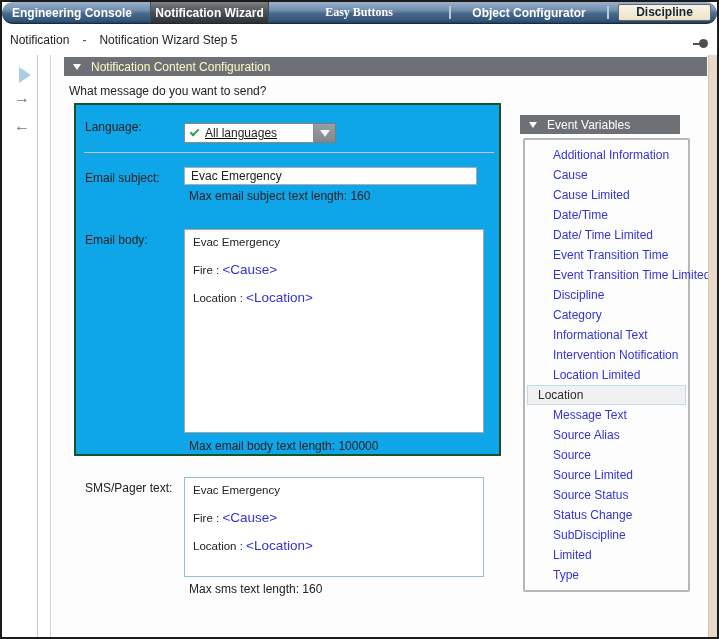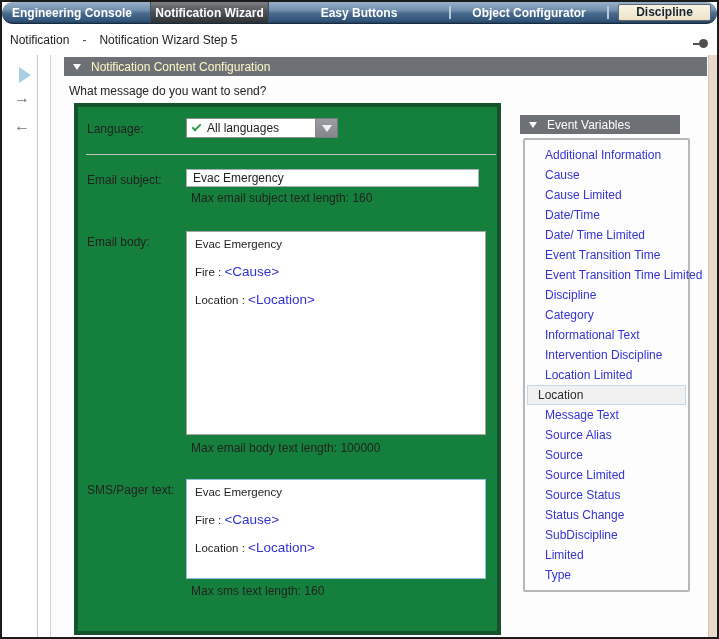--- a/index.html
+++ b/index.html
@@ -12,21 +12,21 @@
   
   .tabbar { position:absolute; top:0; left:0; right:0; height:22px;
             background:linear-gradient(to bottom,#9ab1cb 0%,#6f8dac 40%,#48698c 55%,#33557a 88%,#22405e 100%);
             display:flex; align-items:stretch; border-bottom:1px solid #16293d;border-radius:11px; }
   .tab { display:flex; align-items:center; color:#ffffff; font-size:12px; font-weight:bold;
          white-space:nowrap; cursor:default; }
   .tab.t0 { width:148px; padding-left:10px; }
   .tab.t1 { width:119px; justify-content:center;
             background:linear-gradient(to bottom,#7c8084 0%,#505456 45%,#2d3133 100%);
             border-left:1px solid #3c4f63; border-right:1px solid #3c4f63; }
-  .tab.t2 { width:180px; justify-content:center; }
+  .tab.t2 { width:180px; justify-content:center;font-family:Liberation Serif, serif; }
   .tab.t3 { width:156px; justify-content:center; }
   .tabsep { width:2px; height:13px; background:#b9c9da; align-self:center; }
   .tab-spacer { flex:1; }
   .mode-btn { align-self:center; width:93px; height:17px; margin-right:6px;
               background:linear-gradient(to bottom,#f8f3e4,#eee3c8);
               border:1px solid #63686e; border-radius:2px;
               font-size:12px; font-weight:bold; color:#182634; text-align:center; line-height:15px; }
 
   
   .crumbrow { position:absolute; top:23px; left:0; right:0; height:30px; background:#ffffff;
@@ -55,26 +55,26 @@
              border-left:1px solid #d2d2d2; background:#fdfdfd; }
 
   .secbar { position:absolute; left:13px; right:2px; top:2px; height:19px; background:#6d7175;
             display:flex; align-items:center; color:#fef9c3; font-size:12px; }
   .tri-down { width:0; height:0; border-top:6px solid #ffffff;
               border-left:4.5px solid transparent; border-right:4.5px solid transparent;
               margin:0 10px 0 9px; }
   .question { position:absolute; left:18px; top:29px; font-size:12px; color:#222; }
 
   
-  .formbox { position:absolute; left:23px; top:48px; width:427px; height:532px;
-             border:4px solid #14532d; background:#15803d; }
+  .formbox { position:absolute; left:23px; top:48px; width:427px; height:353px;
+             border:2px solid #14532d; background:#0ea5e9; }
   .flabel { position:absolute; left:9px; font-size:12px; color:#222; }
   .fhint  { position:absolute; left:113px; font-size:12px; color:#222; }
 
-  .dropdown { position:absolute; left:108px; top:11px; width:152px; height:20px; display:flex; }
+  .dropdown { position:absolute; left:108px; top:18px; width:152px; height:20px; display:flex;text-decoration:underline; }
   .dd-field { width:130px; height:20px; background:#ffffff; border:1px solid #8a8a8a;
               display:flex; align-items:center; font-size:12px; color:#222; }
   .check { display:inline-block; width:9px; height:5px; border-left:2px solid #2fa04e;
            border-bottom:2px solid #2fa04e; transform:rotate(-45deg); margin:0 6px 3px 5px; }
   .dd-btn { width:22px; height:20px; background:linear-gradient(to bottom,#9a9ea2,#83878b);
             border:1px solid #787c80; border-left:none; display:flex; align-items:center; justify-content:center; }
   .dd-tri { width:0; height:0; border-top:7px solid #eef2f6;
             border-left:5px solid transparent; border-right:5px solid transparent; }
 
   .fsep { position:absolute; left:8px; top:47px; width:410px; border-top:1px solid #c3c3c3; }
@@ -88,21 +88,21 @@
   .msgbox.email { top:124px; height:204px; border:1px solid #a5a5a5; }
   .msgbox.sms   { top:372px; height:100px; border:1px solid #8fbfe1; }
   .msg-line { min-height:14px; line-height:14px; white-space:pre; }
   .token { color:#3232d8; font-size:13.5px; }
 
   
   .evbar { position:absolute; left:469px; top:60px; width:160px; height:19px; background:#6d7175;
            display:flex; align-items:center; color:#ffffff; font-size:12px; }
   .evlist { position:absolute; left:472px; top:83px; width:167px; height:454px;
             border:2px solid #b7b7b7; border-radius:2px; background:#fdfdfd; padding-top:5px; }
-  .ev-item { height:20px; line-height:20px; padding-left:20px; font-size:12px; color:#3434d6;
+  .ev-item { height:20px; line-height:20px; padding-left:28px; font-size:12px; color:#3434d6;
              white-space:nowrap; cursor:pointer; }
   .ev-item.selected { color:#2b2b2b; background:#f1f1f1; border:1px solid #c2d9ea;
                       margin:0 2px; padding-left:10px; line-height:18px; height:20px; }
 </style>
 </head>
 <body>
 
 <div class="window">
 
   <div class="tabbar">
@@ -191,21 +191,21 @@
           <div class="ev-item">Additional Information</div>
           <div class="ev-item">Cause</div>
           <div class="ev-item">Cause Limited</div>
           <div class="ev-item">Date/Time</div>
           <div class="ev-item">Date/ Time Limited</div>
           <div class="ev-item">Event Transition Time</div>
           <div class="ev-item">Event Transition Time Limited</div>
           <div class="ev-item">Discipline</div>
           <div class="ev-item">Category</div>
           <div class="ev-item">Informational Text</div>
-          <div class="ev-item">Intervention Discipline</div>
+          <div class="ev-item">Intervention Notification</div>
           <div class="ev-item">Location Limited</div>
           <div class="ev-item selected">Location</div>
           <div class="ev-item">Message Text</div>
           <div class="ev-item">Source Alias</div>
           <div class="ev-item">Source</div>
           <div class="ev-item">Source Limited</div>
           <div class="ev-item">Source Status</div>
           <div class="ev-item">Status Change</div>
           <div class="ev-item">SubDiscipline</div>
           <div class="ev-item">Limited</div>

